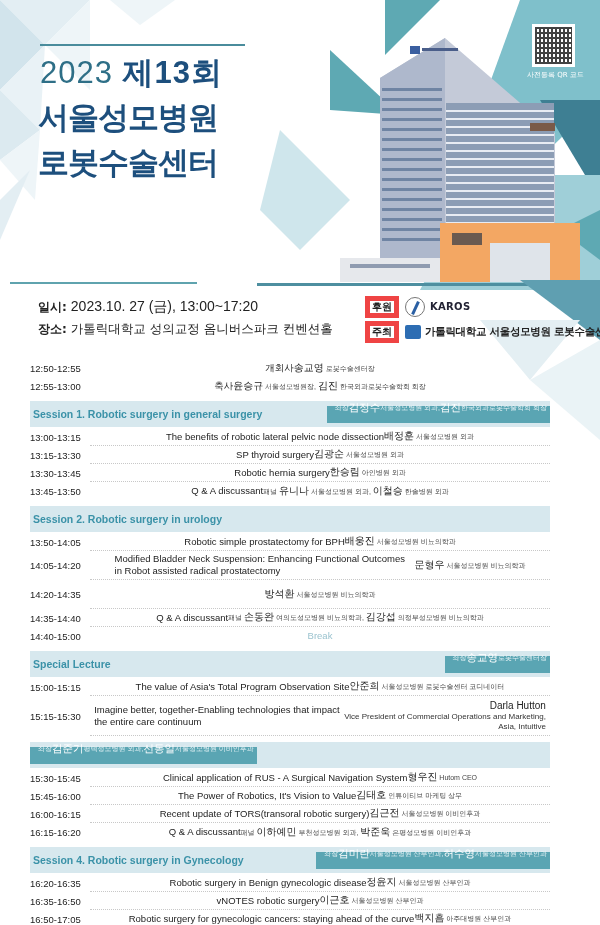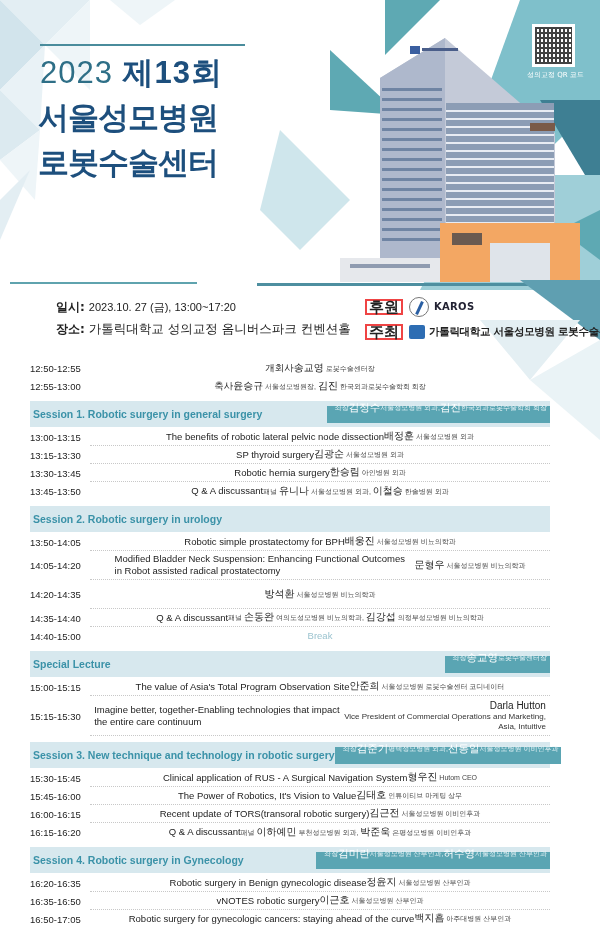--- a/index.html
+++ b/index.html
@@ -23,28 +23,28 @@
     background:
       repeating-linear-gradient(90deg, #222 0 2px, transparent 2px 4px),
       repeating-linear-gradient(0deg, #222 0 2px, #fff 2px 5px);
     opacity: 0.85; }
   .qr-label { position: absolute; left: 527px; top: 70px; font-size: 7px; color: #ffffff; white-space: nowrap; }
 
   .rule-left { position: absolute; left: 10px; top: 282px; width: 187px; height: 2px; background: #5fa3ae; }
   .rule-right { position: absolute; left: 257px; top: 283px; width: 320px; height: 3px; background: #4e8fa0; }
 
   
-  .info { position: absolute; left: 56px; top: 296px; font-size: 12.5px; color: #222; }
+  .info { position: absolute; left: 38px; top: 296px; font-size: 12.5px; color: #222; }
   .info-row { height: 22px; white-space: nowrap; display: flex; align-items: center; }
   .info-key { font-weight: bold; margin-right: 4px; font-size: 12px; }
-  .info-val { font-family: "Liberation Sans", sans-serif; font-size: 11px; }
+  .info-val { font-family: "Liberation Sans", sans-serif; font-size: 14px; }
 
   .sponsor { position: absolute; left: 365px; top: 294px; font-size: 11px; color: #222; }
   .sp-row { display: flex; align-items: center; height: 25px; white-space: nowrap; }
-  .sp-tag { border: 2px solid #ef4444; font-size: 15px; padding: 0 2px; line-height: 12px; margin-right: 6px; font-weight: bold; }
+  .sp-tag { border: 5px solid #ef4444; font-size: 10px; padding: 0 2px; line-height: 12px; margin-right: 6px; font-weight: bold; }
   .karos-logo { width: 20px; height: 20px; border: 1px solid #777; border-radius: 50%; margin-right: 5px; position: relative; }
   .karos-logo::after { content: ""; position: absolute; left: 8px; top: 3px; width: 3px; height: 14px; background: #2a5fa3; transform: rotate(25deg); }
   .karos-text { font-weight: bold; font-size: 10px; color: #223; letter-spacing: 0.3px; }
   .host-logo { width: 16px; height: 14px; background: #2d6db3; border-radius: 2px; margin-right: 4px; }
   .host-text { font-size: 10.5px; font-weight: bold; color: #222; letter-spacing: -0.3px; }
 
   
   .program { position: absolute; left: 30px; top: 359px; width: 520px; font-family: "Liberation Sans", sans-serif; font-size: 9.5px; color: #222; }
   .row { position: relative; display: flex; align-items: center; min-height: 18px; }
   .row .time { width: 60px; flex: none; font-size: 9.5px; color: #222; white-space: nowrap; }
@@ -139,21 +139,21 @@
     <rect x="112" y="215" width="30" height="12" fill="#6a5a50"></rect>
     <rect x="150" y="225" width="60" height="39" fill="#dfe4ea"></rect>
 
     <rect x="0" y="240" width="100" height="24" fill="#e6e8ec"></rect>
     <rect x="10" y="246" width="80" height="4" fill="#8f9bb0"></rect>
   </svg>
 
   <div class="qr">
       <div class="qr-inner"></div>
     </div>
-  <div class="qr-label">성의교정 QR 코드</div>
+  <div class="qr-label">사전등록 QR 코드</div>
 
   <div class="title-rule"></div>
   <div class="t-year">
     <span>2023</span>
     <b>제13회</b>
   </div>
   <div class="t-line l2">서울성모병원</div>
   <div class="t-line l3">로봇수술센터</div>
 
   <div class="rule-left"></div>
@@ -304,21 +304,20 @@
         <span class="topic" style="max-width:250px">Imagine better, together-Enabling technologies that impact the entire care continuum</span>
         <span class="speaker darla">
           <span class="nm-en">Darla Hutton</span>
           <span class="role">Vice President of Commercial Operations and Marketing,</span>
           <span class="role">Asia, Intuitive</span>
         </span>
       </div>
   </div>
 
   <div class="sess">
-    <span class="s-title">Session 3. New technique and technology in robotic surgery</span>
     <span class="chair">
         <span>좌장 </span>
         <span class="nm">김준기</span>
         <span> 평택성모병원 외과, </span>
         <span class="nm">선동일</span>
         <span> 서울성모병원 이비인후과</span>
       </span>
   </div>
   <div class="row">
     <span class="time">15:30-15:45</span>

